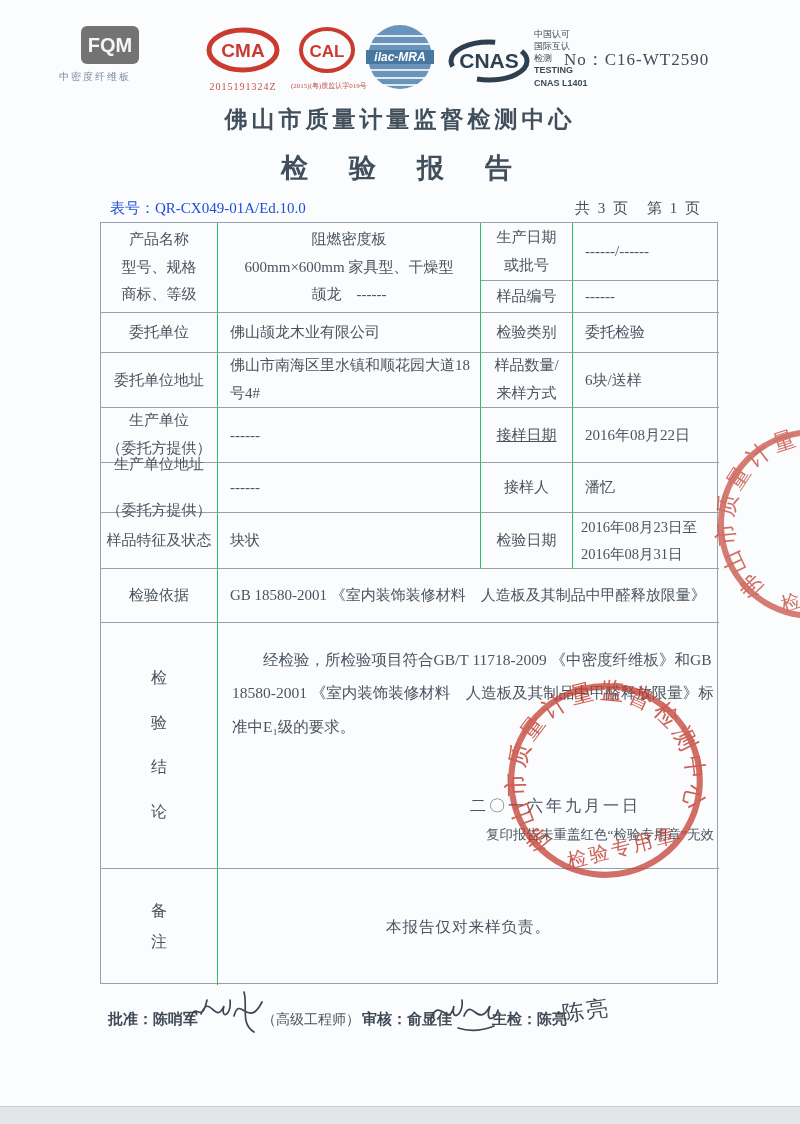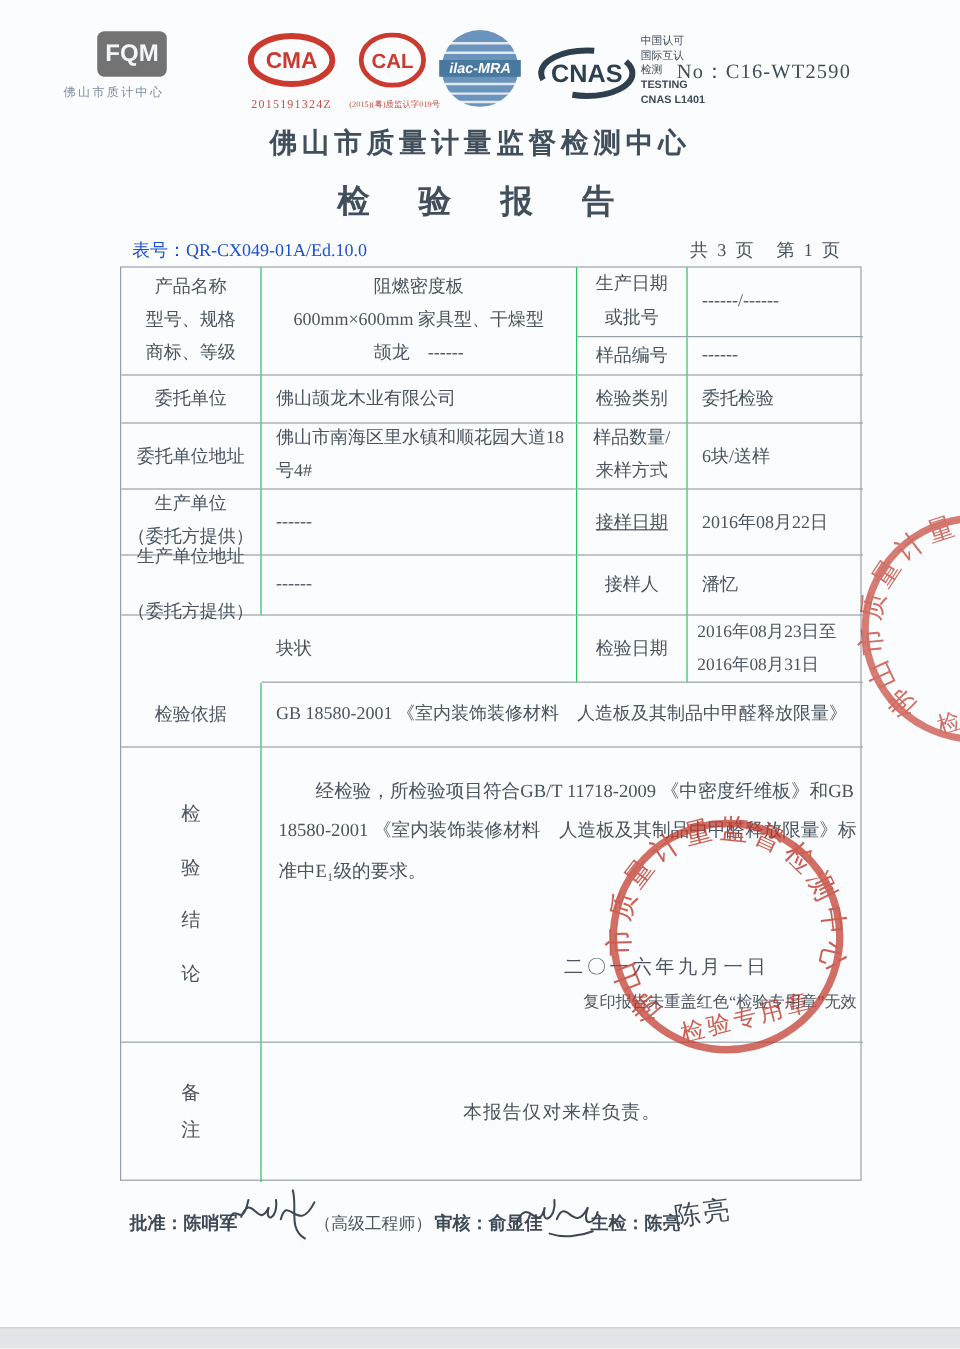--- a/index.html
+++ b/index.html
@@ -90,21 +90,21 @@
   .bottom-strip { left:0; top:1106px; width:800px; height:18px; background:#e2e6e9; border-top:1px solid #d6cfc9; }
 </style>
 </head>
 <body>
 
 <div class="page">
 
   <div class="abs fqm-box">
     <span>FQM</span>
   </div>
-  <div class="abs fqm-cap">佛山市质计中心</div>
+  <div class="abs fqm-cap">中密度纤维板</div>
 
   <div class="abs cma-wrap">
     <svg width="76" height="48" viewBox="0 0 76 48">
       <ellipse cx="38" cy="23" rx="34" ry="20" fill="none" stroke="#cb3a2f" stroke-width="5"></ellipse>
       <text x="38" y="30" text-anchor="middle" font-size="19" font-weight="bold" fill="#cb3a2f" font-family="Liberation Sans, DejaVu Sans, sans-serif">CMA</text>
     </svg>
     <div class="logo-num">2015191324Z</div>
   </div>
 
   <div class="abs cal-wrap">
@@ -192,20 +192,21 @@
     <div class="cell d5 ce val nowrap">2016年08月22日</div>
 
     <div class="cell a6 lh">
       <div>生产单位地址</div>
       <div>（委托方提供）</div>
     </div>
     <div class="cell b6 val">------</div>
     <div class="cell c6">接样人</div>
     <div class="cell d6 ce val">潘忆</div>
 
+    <div class="cell a7 nowrap" style="padding-left:1px;padding-right:1px;">样品特征及状态</div>
     <div class="cell c7">检验日期</div>
     <div class="cell b7 val">块状</div>
     <div class="cell d7 ce val lh" style="font-size:14.5px;padding-left:8px;">
       <div class="nowrap">2016年08月23日至</div>
       <div class="nowrap">2016年08月31日</div>
     </div>
 
     <div class="cell a8">检验依据</div>
     <div class="cell b8 ce basis">
       <div>GB 18580-2001 《室内装饰装修材料　人造板及其制品中甲醛释放限量》</div>

